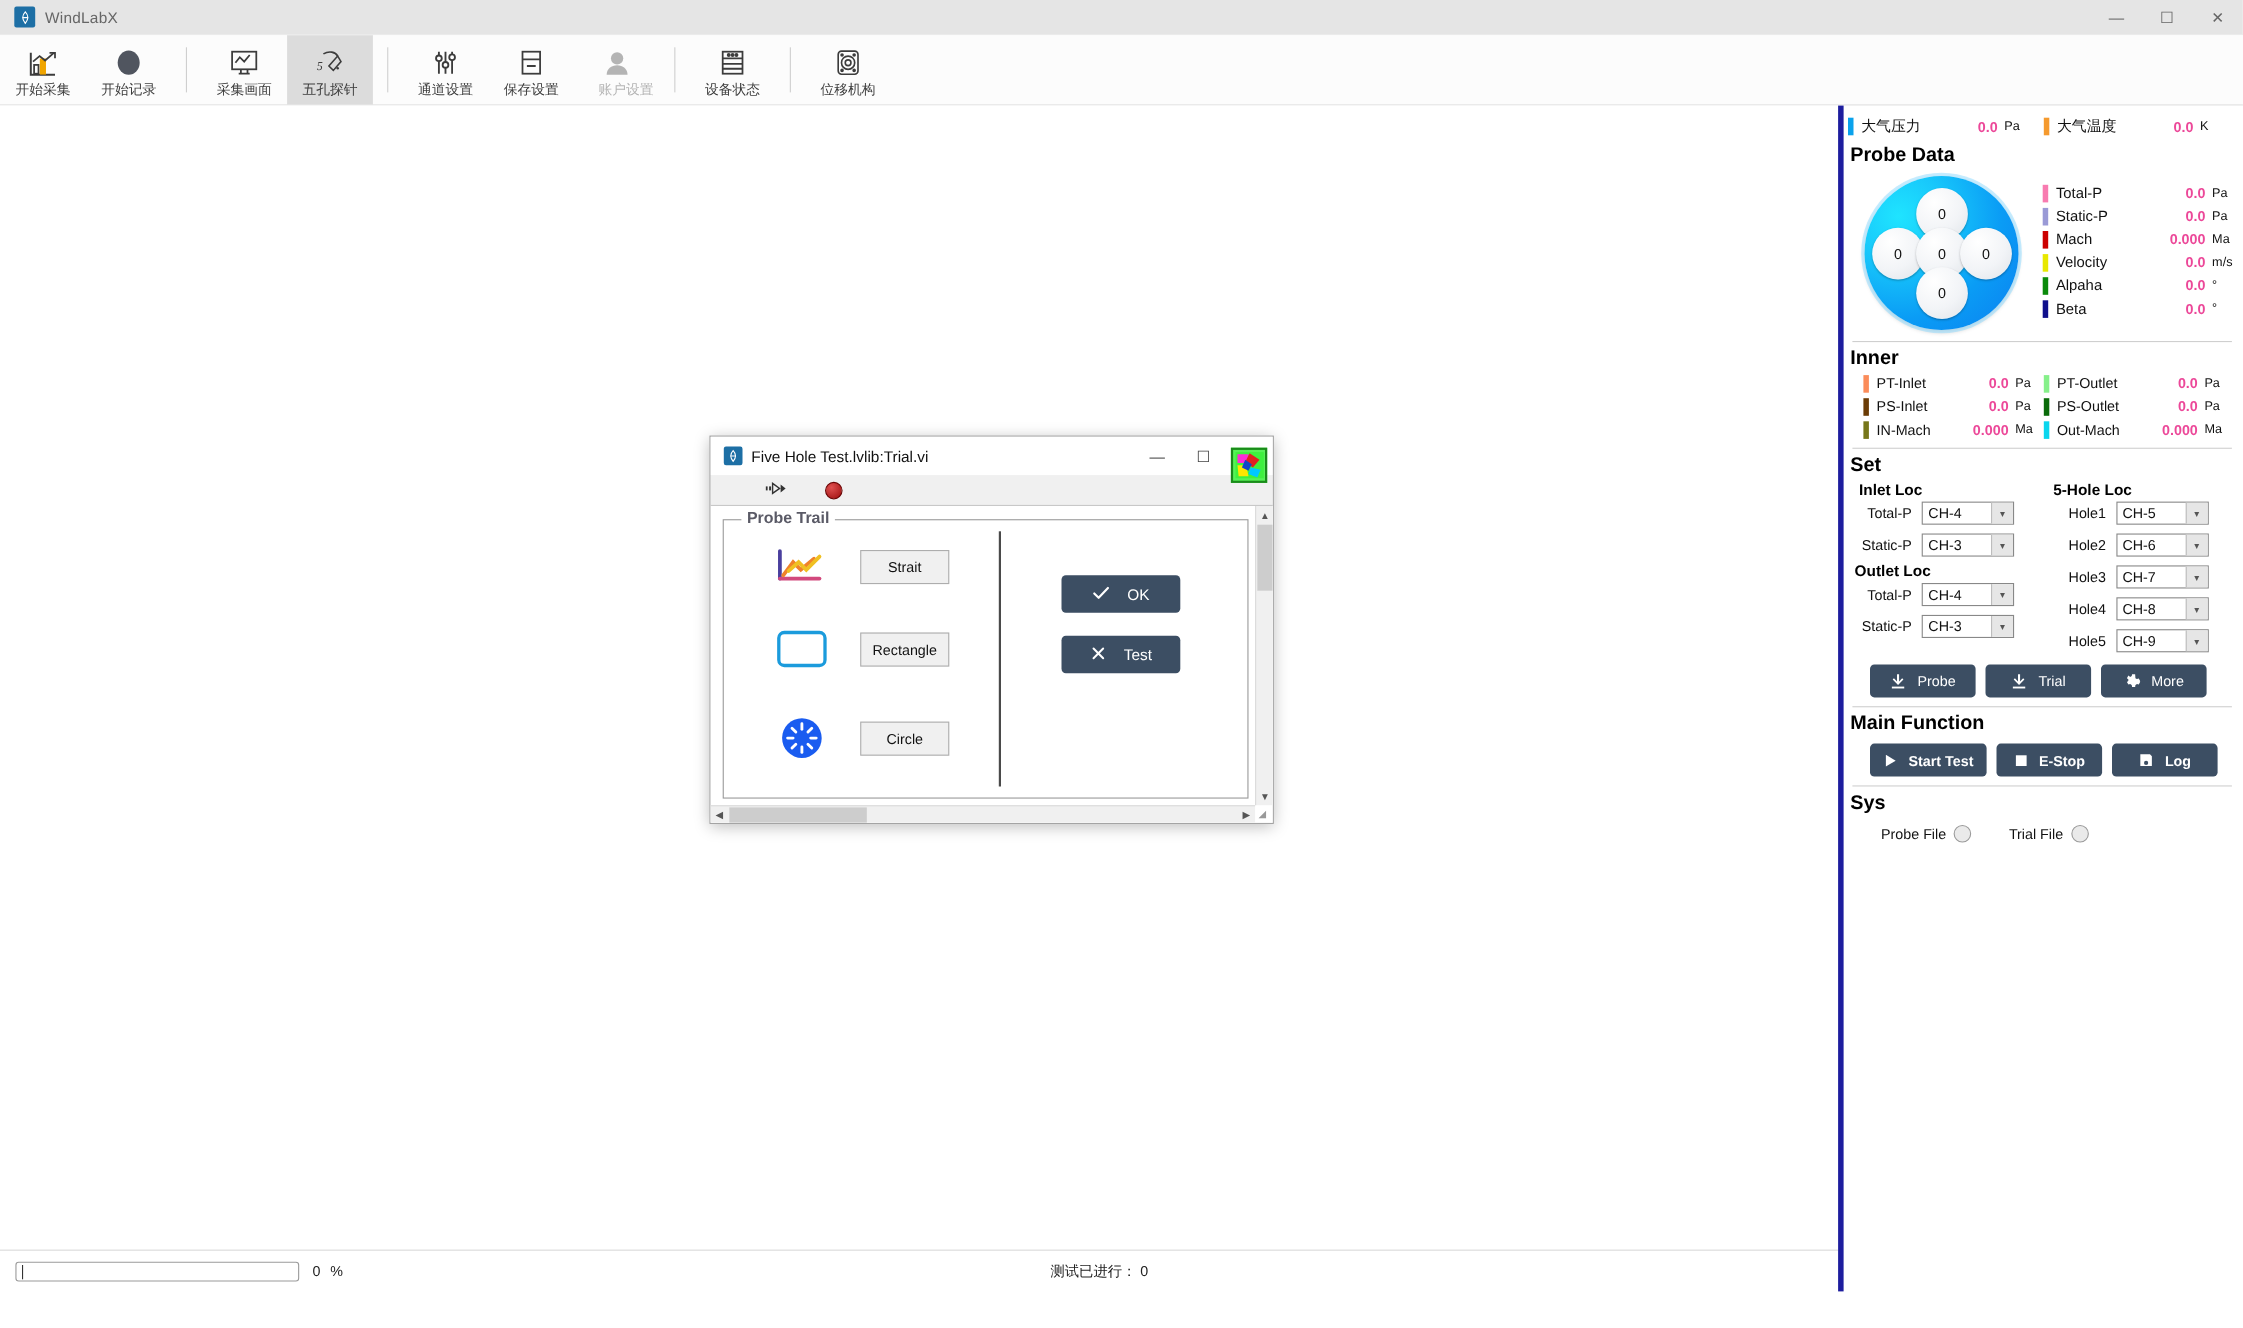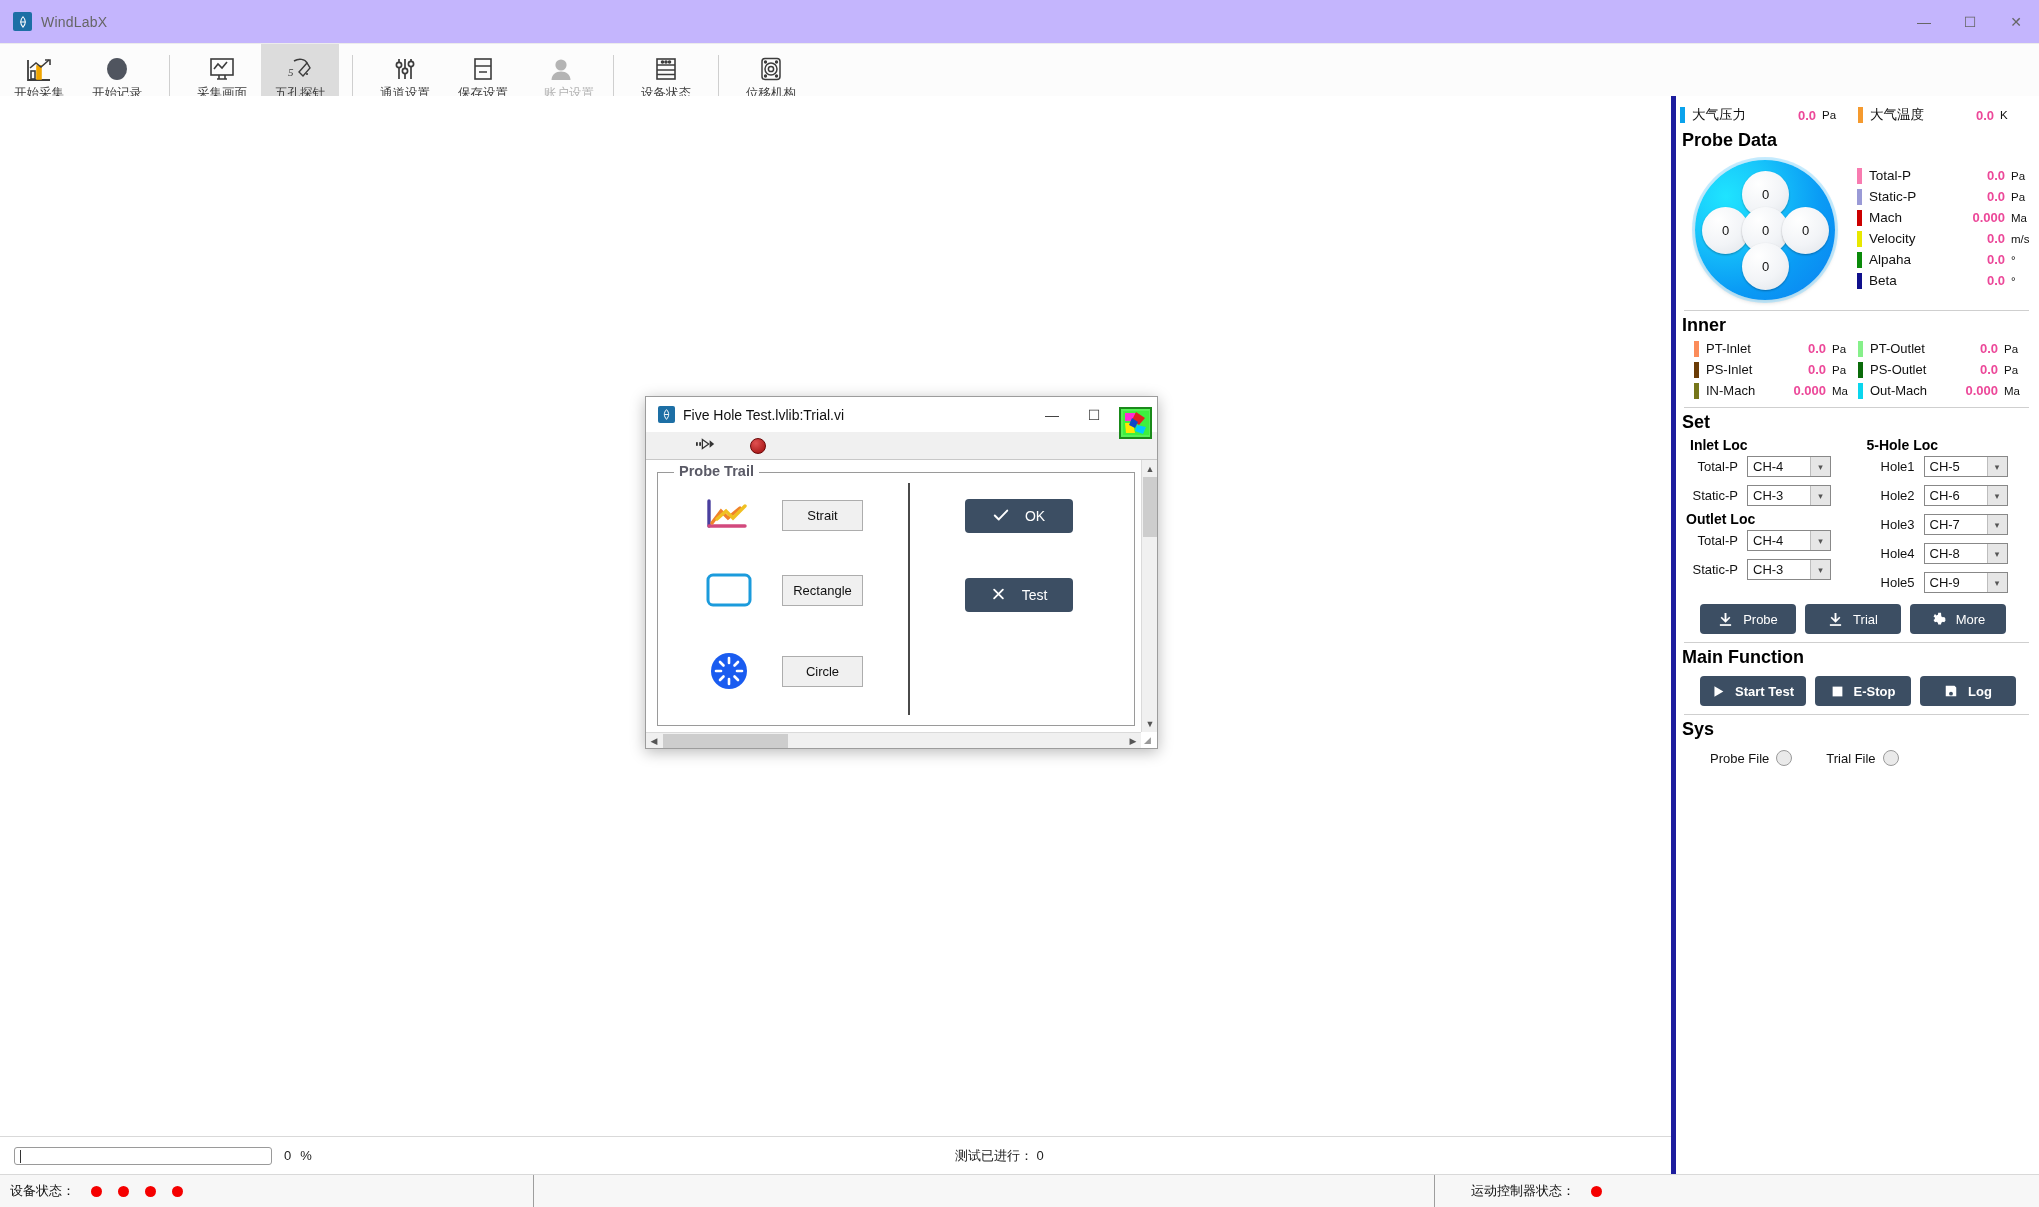--- a/index.html
+++ b/index.html
@@ -8,21 +8,21 @@
     font-family: "Liberation Sans", sans-serif;
     background:#ffffff;
     font-size:13px;
     color:#222;
     -webkit-font-smoothing: antialiased;
   }
   .app { position:relative; width:2039px; height:1207px; background:#fff; }
 
   
   .titlebar {
-    height:44px; background:#c4b5fd; display:flex; align-items:center;
+    height:32px; background:#e5e5e5; display:flex; align-items:center;
     border-bottom:1px solid #ececec;
   }
   .tb-logo {
     width:19px;height:19px;margin-left:13px;margin-right:9px;
     background:#1d6fa5; border-radius:2px; position:relative;
     display:flex;align-items:center;justify-content:center;
   }
   .tb-logo svg { width:14px;height:14px; }
   .tb-title { font-size:14px;color:#666; letter-spacing:.2px;}
   .tb-spacer{flex:1;}
@@ -626,31 +626,20 @@
           <div class="sysitem">
             <span>Trial File</span>
             <span class="led"></span>
           </div>
         </div>
 
       </div>
     </div>
   </div>
 
-  <div class="devbar">
-    <span class="lbl">设备状态：</span>
-    <span class="dot"></span>
-    <span class="dot"></span>
-    <span class="dot"></span>
-    <span class="dot"></span>
-    <span class="vsep" style="margin-left:350px"></span>
-    <span class="vsep" style="margin-left:900px"></span>
-    <span class="lbl" style="margin-left:36px">运动控制器状态：</span>
-    <span class="dot"></span>
-  </div>
 
   <div class="dlg">
 
     <div class="dlg-title">
       <div class="dlg-logo">
         <svg viewBox="0 0 24 24" fill="none" stroke="#fff" stroke-width="1.8">
           <path d="M12 3c-3 3-4 6-4 9s1.6 6 4 9c2.4-3 4-6 4-9s-1-6-4-9z"></path>
             <path d="M8 12h8"></path>
         </svg>
       </div>
@@ -722,21 +711,21 @@
                 <path d="M11 11l3.5 3.5"></path>
                   <path d="M25.5 25.5L29 29"></path>
                 <path d="M29 11l-3.5 3.5"></path>
                   <path d="M14.5 25.5L11 29"></path>
               </g>
             </svg>
           </span>
           <button class="sh-btn">Circle</button>
         </div>
 
-        <button class="okbtn" style="left:307px;top:26px">
+        <button class="okbtn" style="left:307px;top:50px">
           <span>
             <svg width="16" height="14" viewBox="0 0 18 14" fill="none" stroke="#fff" stroke-width="2.2" stroke-linecap="round" stroke-linejoin="round">
                 <path d="M2 7.5l4.5 4.5L16 2"></path>
               </svg>
           </span>
           <span>OK</span>
         </button>
         <button class="okbtn" style="left:307px;top:105px">
           <span>
             <svg width="15" height="14" viewBox="0 0 16 16" fill="none" stroke="#fff" stroke-width="2.1" stroke-linecap="round">

